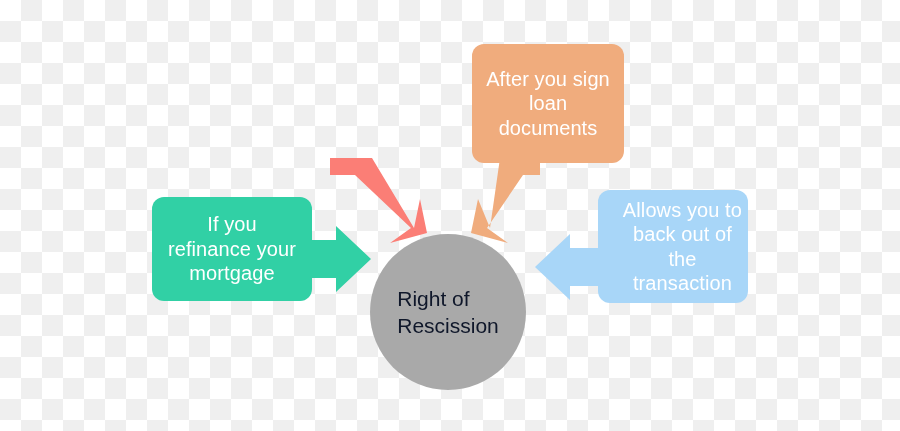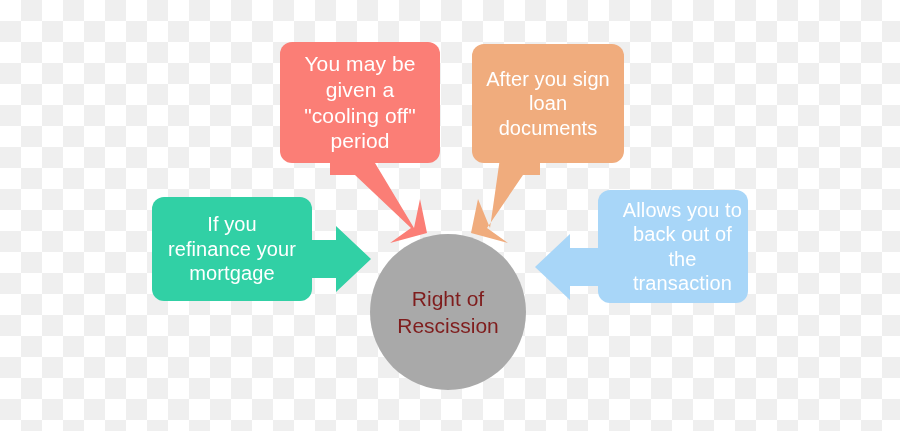--- a/index.html
+++ b/index.html
@@ -92,25 +92,24 @@
 
   
   #center-node {
     position: absolute;
     left: 370px;
     top: 234px;
     width: 156px;
     height: 156px;
     border-radius: 50%;
     background: #a9a9a9;
-    color: #7f1d1d;
+    color: #0f172a;
     display: flex;
     align-items: center;
     justify-content: center;
-    text-align: center;
     font-size: 21px;
     line-height: 1.3;
     z-index: 4;
   }
   #center-node .center-text {
     white-space: pre-line;
   }
 </style>
 </head>
 <body>
@@ -121,26 +120,20 @@
 
     <polygon fill="#fb7e76" points="330,158 372,158 414,228 420,199 427,233 390,243 411,228 355,175 330,175"></polygon>
 
     <polygon fill="#f0ac7d" points="540,158 500,158 490,228 478,199 471,233 508,243 487,228 523,175 540,175"></polygon>
 
     <polygon fill="#31d0a5" points="302,240 336,240 336,226 371,259 336,292 336,278 302,278"></polygon>
 
     <polygon fill="#a8d6f8" points="604,248 570,248 570,234 535,267 570,300 570,286 604,286"></polygon>
   </svg>
 
-  <div class="callout" id="callout-cooling-off">
-    <span class="callout-text">You may be
-given a
-"cooling off"
-period</span>
-  </div>
 
   <div class="callout" id="callout-sign-documents">
     <span class="callout-text">After you sign
 loan
 documents</span>
   </div>
 
   <div class="callout" id="callout-refinance">
     <span class="callout-text">If you
 refinance your

